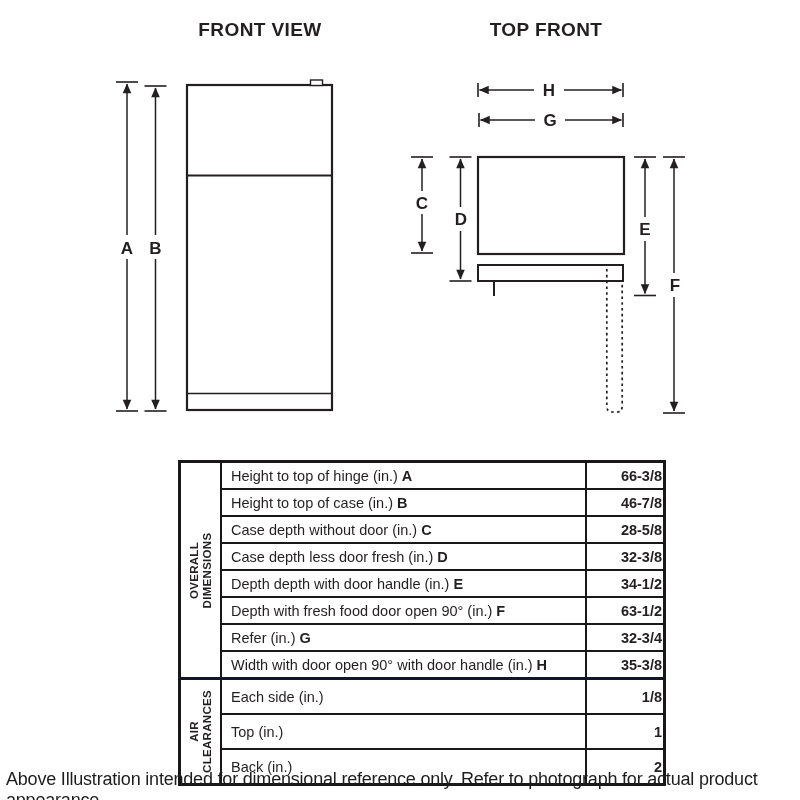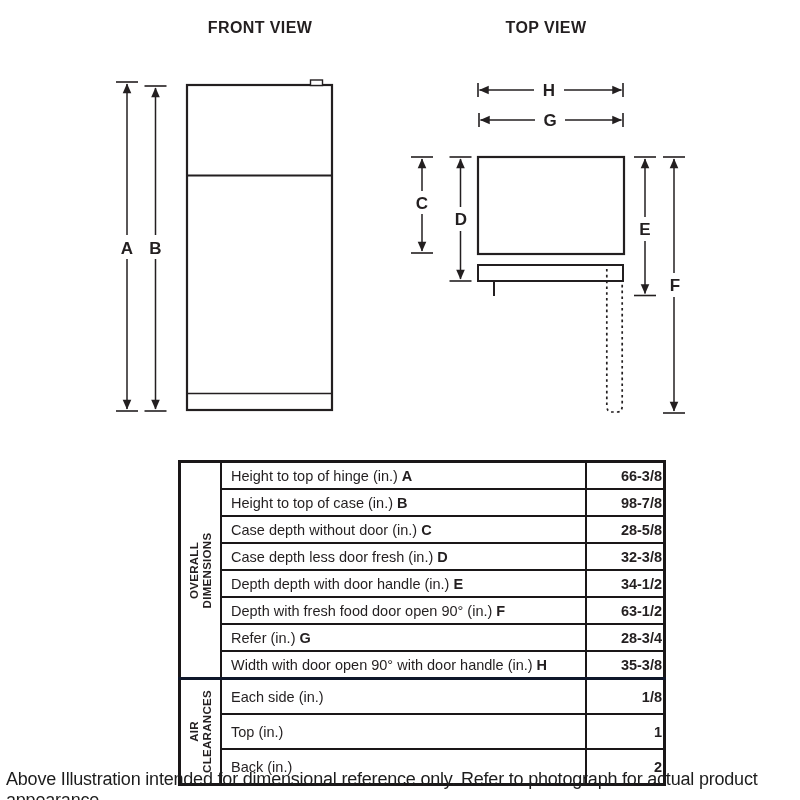--- a/index.html
+++ b/index.html
@@ -1,18 +1,18 @@
 <!DOCTYPE html>
 <html><head>
 <meta charset="utf-8">
 <style>
   html,body{margin:0;padding:0;background:#fff;}
   #page{position:relative;width:800px;height:800px;background:#fff;overflow:hidden;
         font-family:"Liberation Sans",sans-serif;color:#231f20;}
-  .view-title{position:absolute;top:19px;font-size:16px;font-weight:bold;
+  .view-title{position:absolute;top:19px;font-size:19px;font-weight:bold;
         letter-spacing:.4px;text-align:center;width:146px;}
   #front-title{left:187px;}
   #top-title{left:473px;}
   #diagram-svg{position:absolute;left:0;top:0;}
 
   
   #dim-table-wrap{position:absolute;left:178px;top:460px;}
   table.dims{border-collapse:collapse;table-layout:fixed;width:463px;
         border:3px solid #1a1718;}
   table.dims td{border:2px solid #1a1718;font-size:14.5px;color:#231f20;
@@ -31,21 +31,21 @@
 
   #caption{position:absolute;left:6px;top:769px;width:792px;font-size:18px;
         color:#1d1d1d;letter-spacing:-0.2px;}
 </style>
 </head>
 <body>
 
 <div id="page">
 
   <div class="view-title" id="front-title">FRONT VIEW</div>
-  <div class="view-title" id="top-title">TOP VIEW</div>
+  <div class="view-title" id="top-title">TOP FRONT</div>
 
   <svg id="diagram-svg" width="800" height="450" viewBox="0 0 800 450">
     <defs>
       <marker id="ah" viewBox="0 0 10 10" refX="9.5" refY="5" markerWidth="8" markerHeight="6.5" orient="auto-start-reverse">
         <path d="M0,0.6 L10,5 L0,9.4 Z" fill="#231f20"></path>
       </marker>
     </defs>
 
     <g stroke="#231f20" fill="none">
 
@@ -142,41 +142,41 @@
               <span>OVERALL</span>
               <span>DIMENSIONS</span>
             </div>
               </div>
           </td>
           <td class="lbl"><span>Height to top of hinge (in.)</span><span class="ltr">A</span></td>
           <td class="val">66-3/8</td>
         </tr>
         <tr class="sec1">
           <td class="lbl"><span>Height to top of case (in.)</span><span class="ltr">B</span></td>
-          <td class="val">98-7/8</td>
+          <td class="val">46-7/8</td>
         </tr>
         <tr class="sec1">
           <td class="lbl"><span>Case depth without door (in.)</span><span class="ltr">C</span></td>
           <td class="val">28-5/8</td>
         </tr>
         <tr class="sec1">
           <td class="lbl"><span>Case depth less door fresh (in.)</span><span class="ltr">D</span></td>
           <td class="val">32-3/8</td>
         </tr>
         <tr class="sec1">
           <td class="lbl"><span>Depth depth with door handle (in.)</span><span class="ltr">E</span></td>
           <td class="val">34-1/2</td>
         </tr>
         <tr class="sec1">
           <td class="lbl"><span>Depth with fresh food door open 90° (in.)</span><span class="ltr">F</span></td>
           <td class="val">63-1/2</td>
         </tr>
         <tr class="sec1">
           <td class="lbl"><span>Refer (in.)</span><span class="ltr">G</span></td>
-          <td class="val">28-3/4</td>
+          <td class="val">32-3/4</td>
         </tr>
         <tr class="sec1">
           <td class="lbl"><span>Width with door open 90° with door handle (in.)</span><span class="ltr">H</span></td>
           <td class="val">35-3/8</td>
         </tr>
 
         <tr class="sec2 sec-split">
           <td class="vcell" rowspan="3">
             <div class="vtext">
                 <div class="rot">

